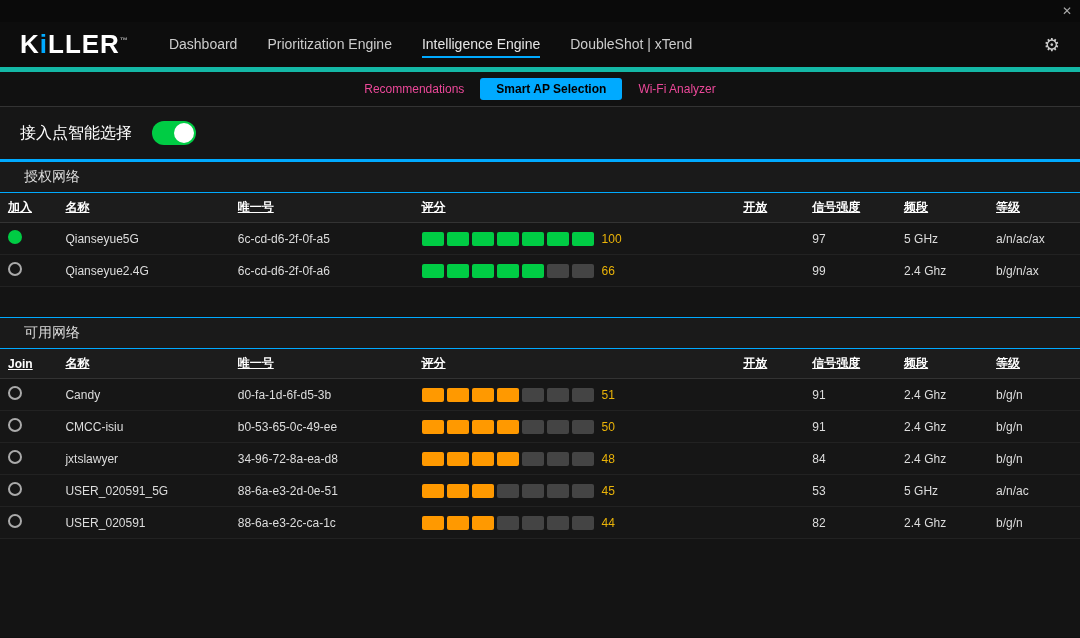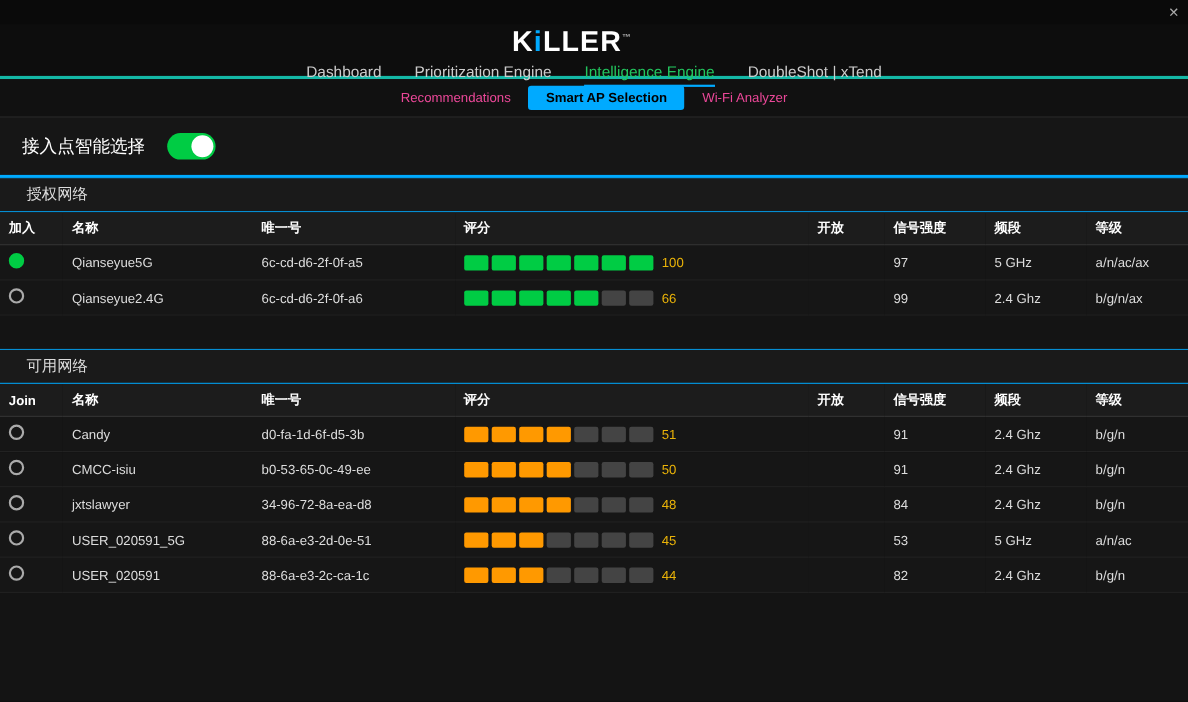--- a/index.html
+++ b/index.html
@@ -28,22 +28,21 @@
       cursor: pointer;
     }
 
     
     .header {
       background: #0d0d0d;
       padding: 0 20px;
       display: flex;
       align-items: center;
       height: 50px;
-      border-bottom: 3px solid #14b8a6;
-      flex-direction: column;
+      border-bottom: 5px solid #14b8a6;
     }
     .logo {
       font-size: 26px;
       font-weight: bold;
       color: #fff;
       letter-spacing: 1px;
       margin-right: 40px;
     }
     .logo span.i-letter {
       color: #00aaff;
@@ -54,21 +53,21 @@
       flex: 1;
     }
     .nav-item {
       color: #ccc;
       font-size: 14px;
       cursor: pointer;
       padding: 4px 0;
       white-space: nowrap;
     }
     .nav-item.active {
-      color: #22c55e;
+      color: #e5e5e5;
       border-bottom: 2px solid #00aaff;
     }
     .settings-icon {
       color: #ccc;
       font-size: 18px;
       cursor: pointer;
     }
 
     
     .sub-nav {
@@ -149,20 +148,21 @@
       border-collapse: collapse;
     }
     .network-table th {
       background: #1c1c1c;
       color: #fff;
       font-size: 12px;
       padding: 6px 8px;
       text-align: left;
       font-weight: bold;
       border-bottom: 1px solid #333;
+      text-decoration: underline;
     }
     .network-table td {
       padding: 7px 8px;
       color: #ddd;
       font-size: 12px;
       border-bottom: 1px solid #222;
       background: #161616;
     }
 
     

